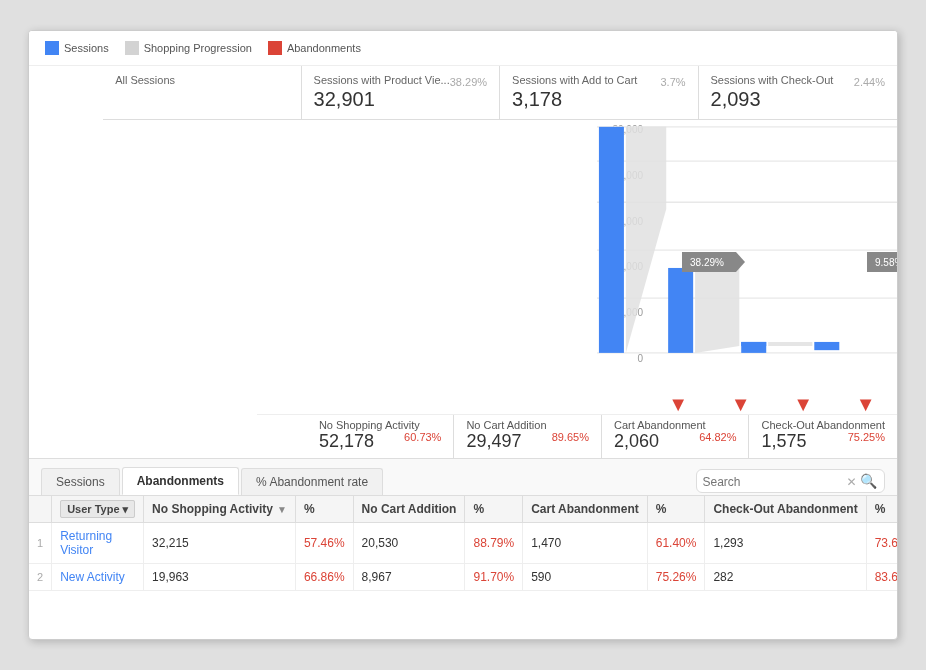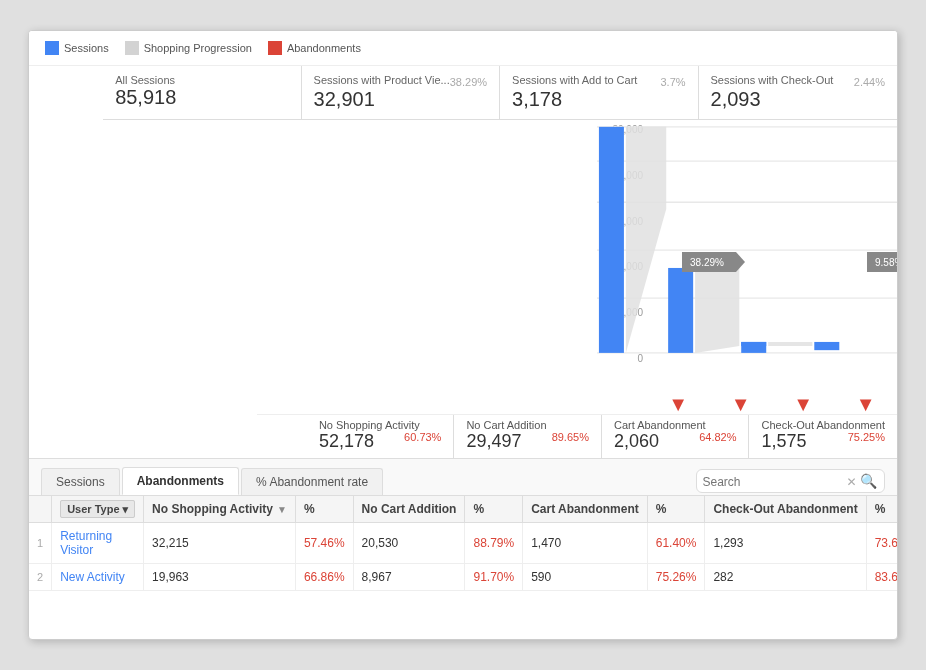--- a/index.html
+++ b/index.html
@@ -260,21 +260,20 @@
       <div class="legend-swatch swatch-red"></div>
       <span>Abandonments</span>
     </div>
   </div>
 
   <div class="chart-area">
 
     <div class="metrics-row">
       <div class="metric-cell">
         <div class="metric-label">All Sessions</div>
-        <div class="metric-value">85,918</div>
       </div>
       <div class="metric-cell">
         <div class="metric-label">
           <span>Sessions with Product Vie...</span>
           <span class="metric-pct">38.29%</span>
         </div>
         <div class="metric-value">32,901</div>
       </div>
       <div class="metric-cell">
         <div class="metric-label">

